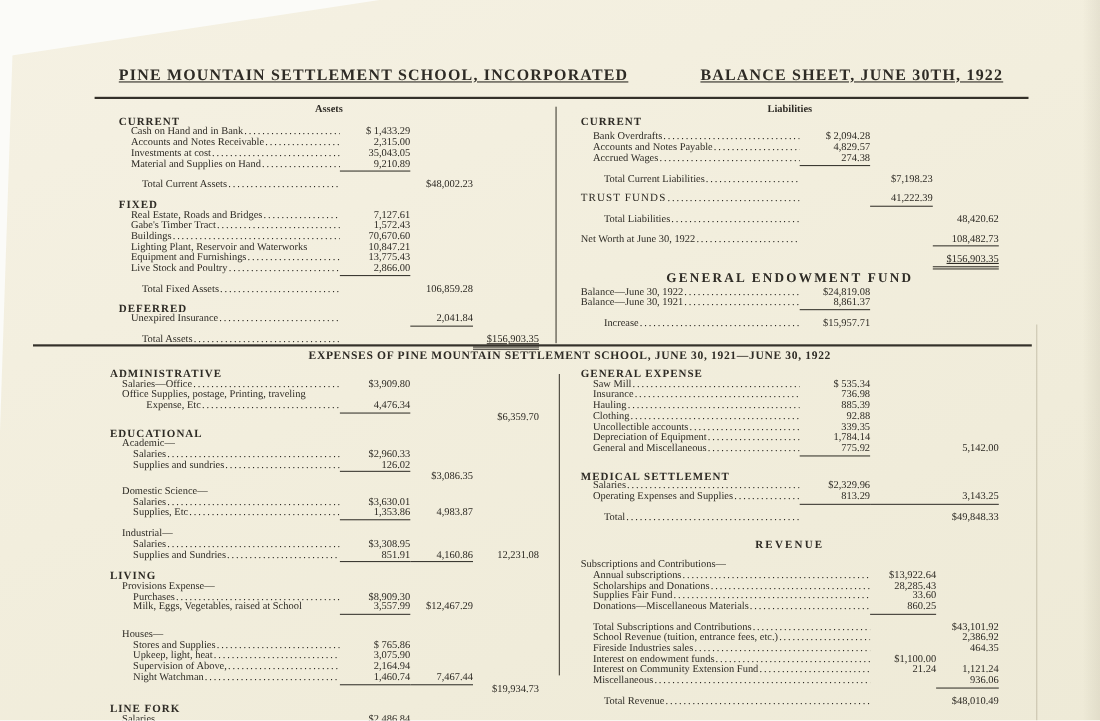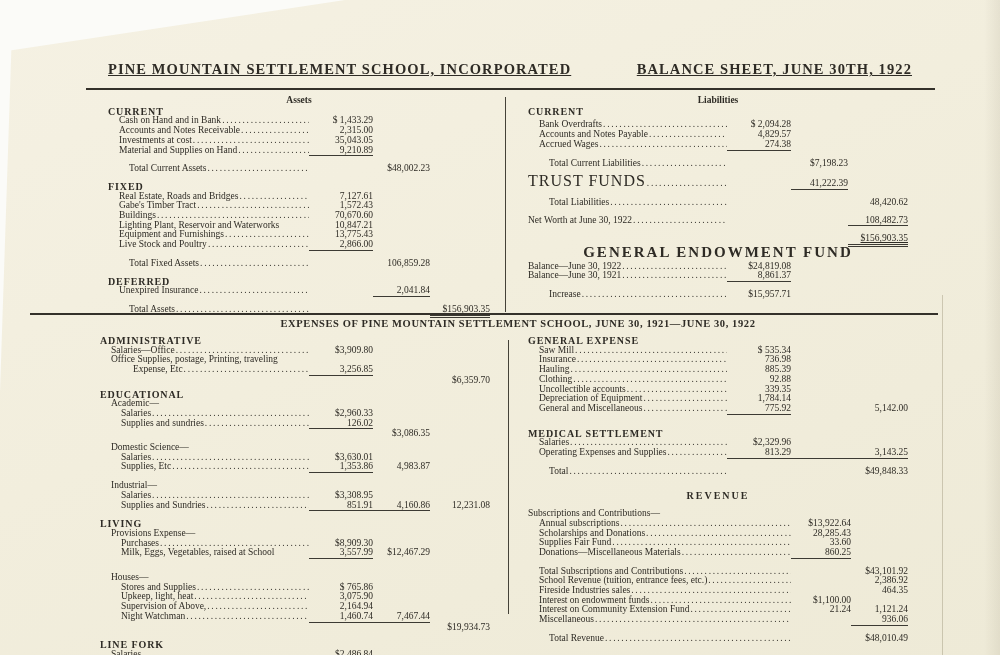--- a/index.html
+++ b/index.html
@@ -27,31 +27,31 @@
     font-size:14.5px; font-weight:bold; letter-spacing:1.1px; white-space:nowrap;text-decoration:underline; }
   .hrule { position:absolute; background:#34312a; height:2px; }
   .hrule-top { left:86px; top:88px; width:849px; }
   .hrule-mid { left:30px; top:313px; width:908px; height:2px; }
   .vrule { position:absolute; width:1px; background:#454238; }
   .vrule1 { left:505px; top:97px; height:215px; }
   .vrule2 { left:508px; top:340px; height:274px; }
 
   .block { position:absolute; font-size:9.5px; line-height:9.7px; }
   .btitle { text-align:center; font-weight:bold; margin-bottom:1px; }
-  .ctitle { text-align:center; font-weight:bold; letter-spacing:2px; font-size:15px; }
+  .ctitle { text-align:center; font-weight:bold; letter-spacing:2px; font-size:12px; }
   .exp-title { position:absolute; left:112px; top:318px; width:812px; text-align:center;
     font-weight:bold; font-size:10.5px; letter-spacing:0.6px; }
   .rtitle { text-align:center; font-weight:bold; letter-spacing:2px; font-size:10px;
     margin-top:15px; margin-bottom:8px; }
 
   .row { display:flex; align-items:baseline; }
   .gap1 { margin-top:4px; } .gap2 { margin-top:8px; } .gap3 { margin-top:14px; }
   .shead { font-weight:bold; font-size:10px; letter-spacing:0.9px; white-space:nowrap; }
   .lbl { white-space:nowrap; flex:none; }
-  .caps { letter-spacing:1px; font-size:16px; }
+  .caps { letter-spacing:1px; font-size:10px; }
   .ind0 { padding-left:0; } .ind1 { padding-left:11px; }
   .ind2 { padding-left:21px; } .ind3 { padding-left:33px; }
   .mid { flex:1 1 0; min-width:0; overflow:hidden; white-space:nowrap; }
   .dots { letter-spacing:1.7px; }
   .dots::after { content:"...................................................................................................."; margin-left:1px; }
   .c1,.c2,.c3 { text-align:right; white-space:nowrap; flex:none; }
   .cols3 .c1 { width:64px; } .cols3 .c2 { width:57px; } .cols3 .c3 { width:60px; }
   .colsA .c1 { width:64px; } .colsA .c2 { width:117px; }
   .colsB .c1 { width:60px; } .colsB .c2 { width:57px; }
   .u  { border-bottom:1px solid #3c3a33; }
@@ -296,21 +296,21 @@
         <div class="row">
           <span class="lbl ind1">Office Supplies, postage, Printing, traveling</span>
           <span class="mid"></span>
           <span class="c1"></span>
           <span class="c2"></span>
           <span class="c3"></span>
         </div>
         <div class="row">
           <span class="lbl ind3">Expense, Etc</span>
           <span class="mid dots"></span>
-          <span class="c1 u">3,256.85</span>
+          <span class="c1 u">4,476.34</span>
           <span class="c2"></span>
           <span class="c3"></span>
         </div>
         <div class="row">
           <span class="lbl ind0"></span>
           <span class="mid"></span>
           <span class="c1"></span>
           <span class="c2"></span>
           <span class="c3">$6,359.70</span>
         </div>

